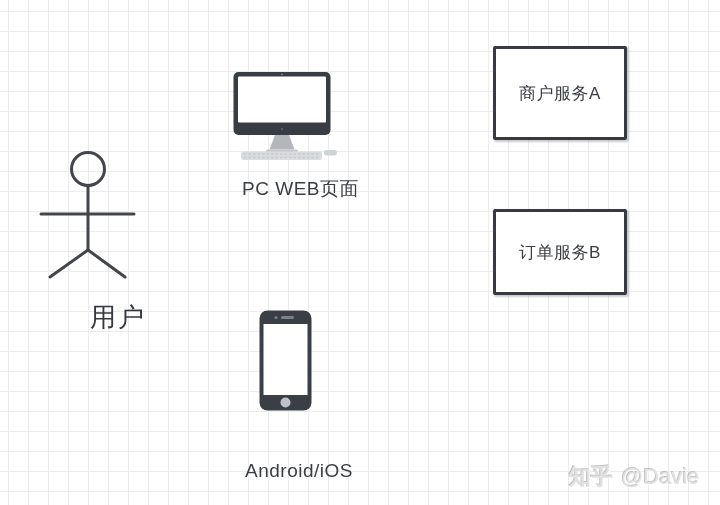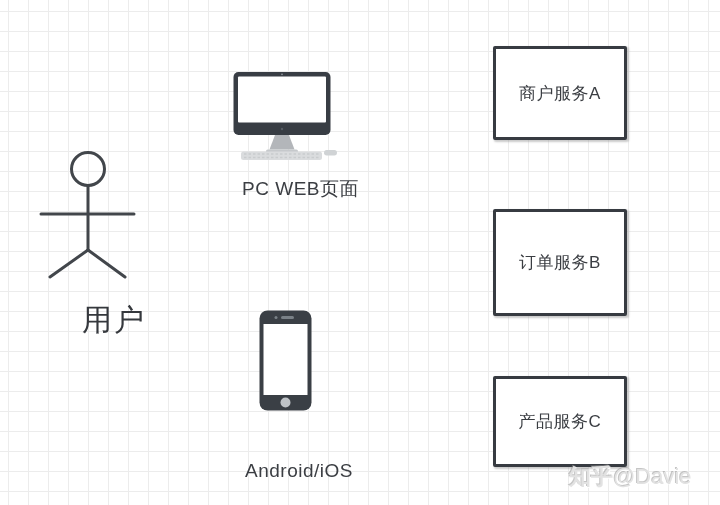--- a/index.html
+++ b/index.html
@@ -22,53 +22,53 @@
   .abs { position: absolute; }
   .node-label {
     position: absolute;
     text-align: right;
     color: #3b3e43;
     font-size: 19px;
     letter-spacing: 0.5px;
     white-space: nowrap;
   }
   .actor-label {
-    font-size: 30px;
+    font-size: 26px;
     letter-spacing: 2px;
     color: #35383d;
   }
   .service-box {
     position: absolute;
     left: 493px;
     width: 134px;
     background: #ffffff;
     border: 3px solid #373b41;
     border-radius: 2px;
     box-shadow: 1.5px 1.5px 2px rgba(140,140,140,0.45);
     display: flex;
     align-items: center;
     justify-content: center;
     font-size: 17px;
     color: #3a3d42;
     letter-spacing: 0.5px;
   }
   .box-a { top: 46px;  height: 94px; }
-  .box-b { top: 209px; height: 107px; }
+  .box-b { top: 209px; height: 86px; }
   .box-c { top: 376px; height: 91px; }
   .watermark {
     position: absolute;
     left: 569px;
     top: 462px;
     font-size: 22px;
     color: #e2e2e2;
     text-shadow: -1px -1px 0 rgba(150,150,150,0.55), 1px 1px 0 rgba(255,255,255,0.95);
     white-space: nowrap;
     z-index: 5;
   }
-  .watermark .brand { font-weight: 700; }
+  .watermark .brand { font-weight: 700; margin-right: 8px; }
 </style>
 </head>
 <body>
 
 <div class="canvas">
 
   <svg class="abs" style="left:30px; top:148px;" width="116" height="136" viewBox="0 0 116 136">
     <g fill="none" stroke="#42464b" stroke-width="3" stroke-linecap="round">
       <circle cx="58" cy="21" r="16.5"></circle>
       <line x1="58" y1="37.5" x2="58" y2="102"></line>
@@ -101,21 +101,18 @@
     <circle cx="26.5" cy="92.5" r="5" fill="#bfc3c7"></circle>
   </svg>
   <div class="node-label" style="left:223px; top:424px; width:130px;margin-top:36px;">Android/iOS</div>
 
   <div class="service-box box-a">
     <span>商户服务A</span>
   </div>
   <div class="service-box box-b">
     <span>订单服务B</span>
   </div>
-  <div class="service-box box-c">
-    <span>产品服务C</span>
-  </div>
 
   <div class="watermark">
     <span class="brand">知乎</span><span>@Davie</span>
   </div>
 
 </div>
 
 </body></html>

